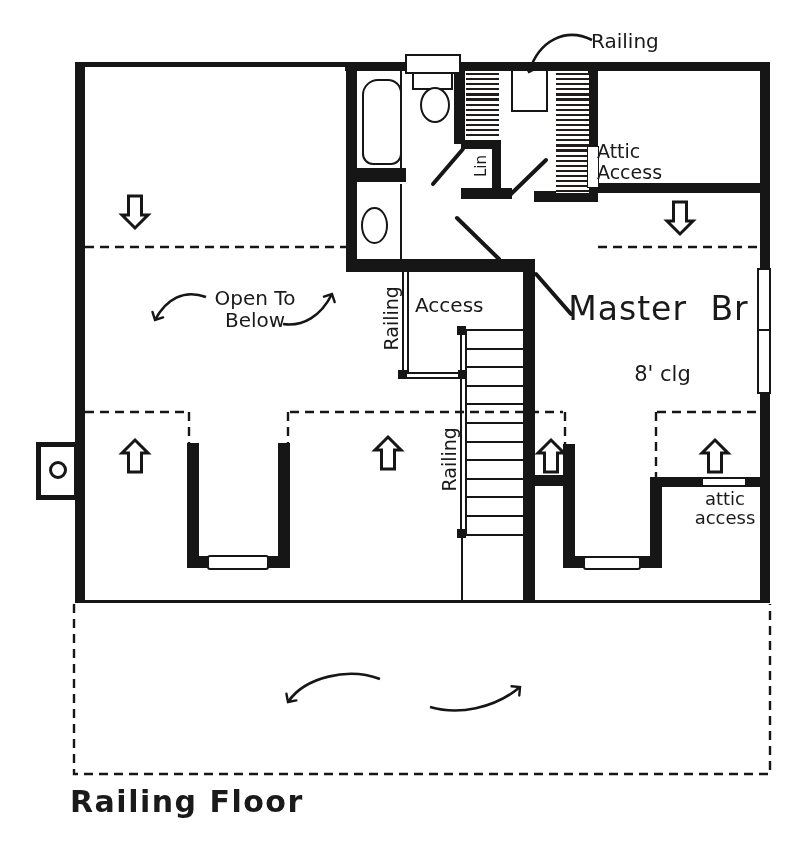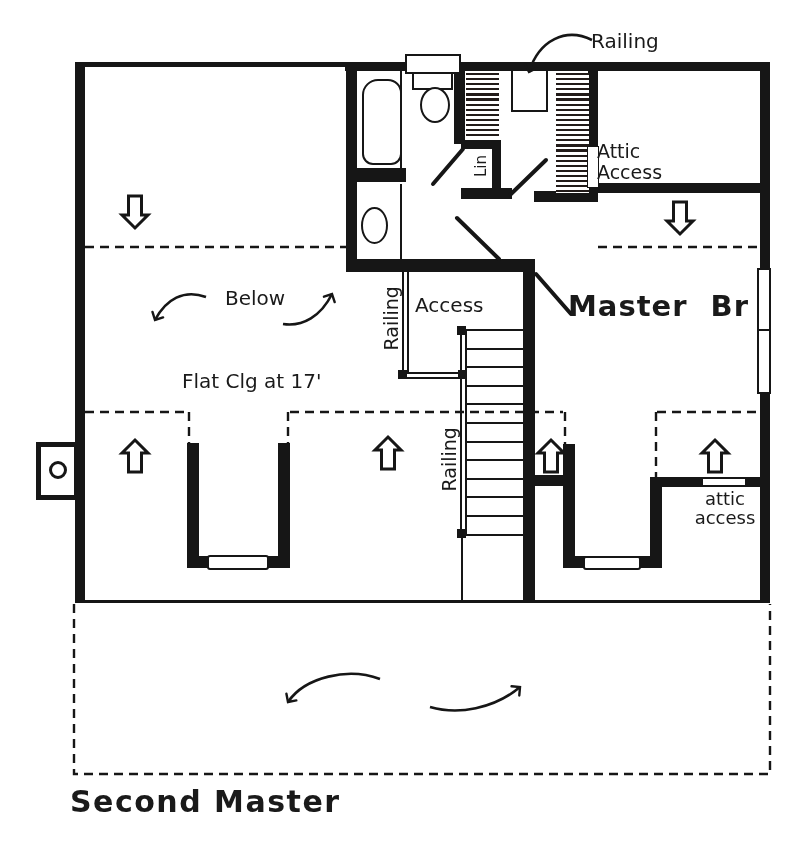--- a/index.html
+++ b/index.html
@@ -18,21 +18,21 @@
   }
   .rail{position:absolute;background:#ffffff;box-sizing:border-box;}
   .rail.v{border-left:2px solid #161616;border-right:2px solid #161616;}
   .rail.h{border-top:2px solid #161616;border-bottom:2px solid #161616;}
   .post{position:absolute;width:9px;height:9px;background:#161616;}
   .lbl{position:absolute;white-space:nowrap;line-height:1.08;}
   .ctr{text-align:center;white-space:normal;}
   .rot{transform:rotate(-90deg);transform-origin:center center;text-align:center;}
   svg.overlay{position:absolute;left:0;top:0;pointer-events:none;}
   #title{font-weight:bold;font-size:30px;letter-spacing:1.5px;}
-  .big{font-weight:bold;font-size:29px;letter-spacing:1px;word-spacing:12px;}
+  .big{font-weight:normal;font-size:33px;letter-spacing:1px;word-spacing:12px;}
 </style>
 </head>
 <body>
 
 <div id="plan">
 
   <div class="w" style="left:75px;top:62px;width:273px;height:5px;"></div>
   <div class="w" style="left:345px;top:62px;width:425px;height:9px;"></div>
   <div class="w" style="left:75px;top:62px;width:10px;height:540px;"></div>
   <div class="w" style="left:760px;top:62px;width:10px;height:540px;"></div>
@@ -121,35 +121,36 @@
     <path d="M430,707 C458,715 494,709 520,687" fill="none" stroke="#161616" stroke-width="2.6" marker-end="url(#ah)"></path>
 
     <use href="#arrow-shape" transform="translate(122,196) rotate(180 13 16)"></use>
     <use href="#arrow-shape" transform="translate(667,202) rotate(180 13 16)"></use>
     <use href="#arrow-shape" transform="translate(122,440)"></use>
     <use href="#arrow-shape" transform="translate(375,437)"></use>
     <use href="#arrow-shape" transform="translate(538,440)"></use>
     <use href="#arrow-shape" transform="translate(702,440)"></use>
   </svg>
 
-  <div id="title" class="lbl" style="left:70px;top:786px;">Second Master</div>
+  <div id="title" class="lbl" style="left:70px;top:786px;">Railing Floor</div>
 
   <div class="lbl" style="left:591px;top:31px;font-size:20px;">Railing</div>
 
   <div class="lbl" style="left:597px;top:141px;font-size:19px;">
     <div>Attic</div>
     <div>Access</div>
   </div>
 
   <div class="lbl big ctr" style="left:556px;top:291px;width:205px;">Master Br</div>
+  <div class="lbl ctr" style="left:560px;top:363px;width:205px;font-size:21px;">8' clg</div>
 
   <div class="lbl ctr" style="left:190px;top:288px;width:130px;font-size:20px;">
+    <div>Open To</div>
     <div>Below</div>
   </div>
-  <div class="lbl" style="left:182px;top:371px;font-size:20px;">Flat Clg at 17'</div>
 
   <div class="lbl" style="left:415px;top:295px;font-size:20px;">Access</div>
 
   <div class="lbl rot" style="left:346px;top:308px;width:90px;font-size:19px;">Railing</div>
   <div class="lbl rot" style="left:404px;top:449px;width:90px;font-size:19px;">Railing</div>
 
   <div class="lbl rot" style="left:459px;top:158px;width:44px;font-size:15px;">Lin</div>
 
   <div class="lbl ctr" style="left:686px;top:489px;width:78px;font-size:18px;">
     <div>attic</div>

